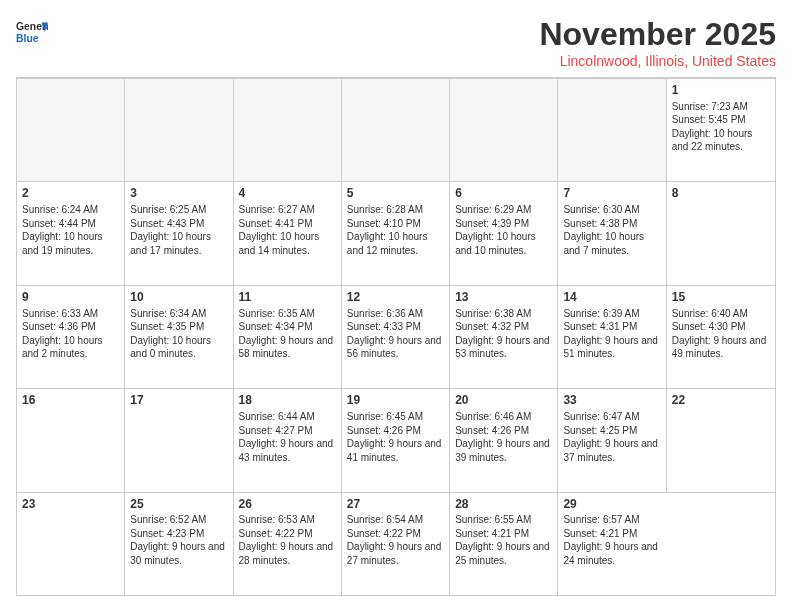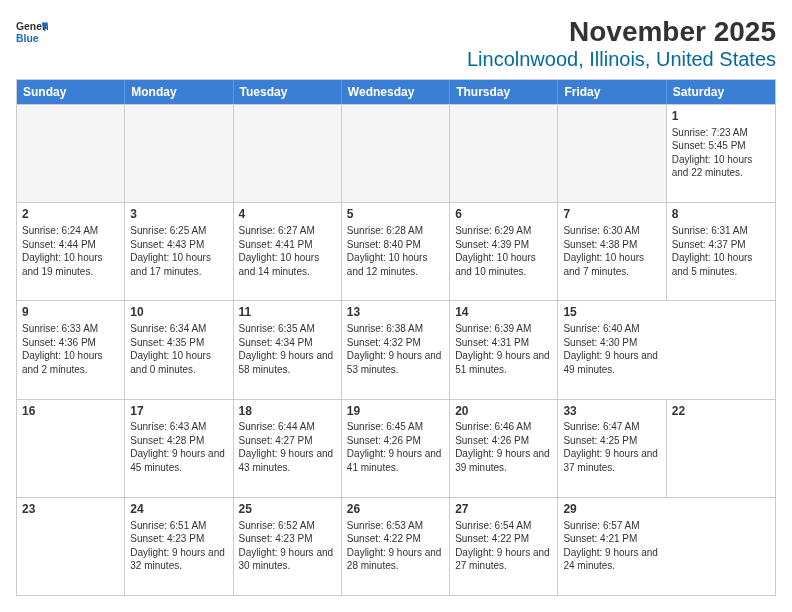--- a/index.html
+++ b/index.html
@@ -29,27 +29,27 @@
       gap: 4px;
     }
     .logo-icon {
       width: 32px;
       height: 32px;
     }
     .title-block {
       text-align: right;
     }
     .month-title {
-      font-size: 28px;
+      font-size: 32px;
       font-weight: bold;
       color: #333;
     }
     .location-title {
-      font-size: 20px;
-      color: #0369a1;
+      font-size: 14px;
+      color: #ef4444;
     }
     .calendar {
       flex: 1;
       border: 1px solid #ccc;
       display: flex;
       flex-direction: column;
     }
     .cal-header {
       display: grid;
       grid-template-columns: repeat(7, 1fr);
@@ -117,29 +117,20 @@
         <polygon points="32,8 40,8 36,20" fill="#1a6bbf"></polygon>
       </svg>
     </div>
     <div class="title-block">
       <div class="month-title">November 2025</div>
       <div class="location-title">Lincolnwood, Illinois, United States</div>
     </div>
   </div>
 
   <div class="calendar">
-    <div class="cal-header">
-    <div class="cal-header-cell">Sunday</div>
-        <div class="cal-header-cell">Monday</div>
-        <div class="cal-header-cell">Tuesday</div>
-        <div class="cal-header-cell">Wednesday</div>
-        <div class="cal-header-cell">Thursday</div>
-        <div class="cal-header-cell">Friday</div>
-        <div class="cal-header-cell">Saturday</div>
-      </div>
     <div class="cal-body">
     <div class="cal-row">
           <div class="cal-cell empty"></div>
           <div class="cal-cell empty"></div>
           <div class="cal-cell empty"></div>
           <div class="cal-cell empty"></div>
           <div class="cal-cell empty"></div>
           <div class="cal-cell empty"></div>
           <div class="cal-cell"><span class="day-num">1</span><span class="sun-info">Sunrise: 7:23 AM
 Sunset: 5:45 PM
@@ -149,84 +140,83 @@
           <div class="cal-cell"><span class="day-num">2</span><span class="sun-info">Sunrise: 6:24 AM
 Sunset: 4:44 PM
 Daylight: 10 hours and 19 minutes.</span></div>
           <div class="cal-cell"><span class="day-num">3</span><span class="sun-info">Sunrise: 6:25 AM
 Sunset: 4:43 PM
 Daylight: 10 hours and 17 minutes.</span></div>
           <div class="cal-cell"><span class="day-num">4</span><span class="sun-info">Sunrise: 6:27 AM
 Sunset: 4:41 PM
 Daylight: 10 hours and 14 minutes.</span></div>
           <div class="cal-cell"><span class="day-num">5</span><span class="sun-info">Sunrise: 6:28 AM
-Sunset: 8:40 PM
+Sunset: 4:10 PM
 Daylight: 10 hours and 12 minutes.</span></div>
           <div class="cal-cell"><span class="day-num">6</span><span class="sun-info">Sunrise: 6:29 AM
 Sunset: 4:39 PM
 Daylight: 10 hours and 10 minutes.</span></div>
           <div class="cal-cell"><span class="day-num">7</span><span class="sun-info">Sunrise: 6:30 AM
 Sunset: 4:38 PM
 Daylight: 10 hours and 7 minutes.</span></div>
-          <div class="cal-cell"><span class="day-num">8</span><span class="sun-info">Sunrise: 6:31 AM
-Sunset: 4:37 PM
-Daylight: 10 hours and 5 minutes.</span></div>
+          <div class="cal-cell"><span class="day-num">8</span></div>
         </div>
         <div class="cal-row">
           <div class="cal-cell"><span class="day-num">9</span><span class="sun-info">Sunrise: 6:33 AM
 Sunset: 4:36 PM
 Daylight: 10 hours and 2 minutes.</span></div>
           <div class="cal-cell"><span class="day-num">10</span><span class="sun-info">Sunrise: 6:34 AM
 Sunset: 4:35 PM
 Daylight: 10 hours and 0 minutes.</span></div>
           <div class="cal-cell"><span class="day-num">11</span><span class="sun-info">Sunrise: 6:35 AM
 Sunset: 4:34 PM
 Daylight: 9 hours and 58 minutes.</span></div>
+          <div class="cal-cell"><span class="day-num">12</span><span class="sun-info">Sunrise: 6:36 AM
+Sunset: 4:33 PM
+Daylight: 9 hours and 56 minutes.</span></div>
           <div class="cal-cell"><span class="day-num">13</span><span class="sun-info">Sunrise: 6:38 AM
 Sunset: 4:32 PM
 Daylight: 9 hours and 53 minutes.</span></div>
           <div class="cal-cell"><span class="day-num">14</span><span class="sun-info">Sunrise: 6:39 AM
 Sunset: 4:31 PM
 Daylight: 9 hours and 51 minutes.</span></div>
           <div class="cal-cell"><span class="day-num">15</span><span class="sun-info">Sunrise: 6:40 AM
 Sunset: 4:30 PM
 Daylight: 9 hours and 49 minutes.</span></div>
         </div>
         <div class="cal-row">
           <div class="cal-cell"><span class="day-num">16</span></div>
-          <div class="cal-cell"><span class="day-num">17</span><span class="sun-info">Sunrise: 6:43 AM
-Sunset: 4:28 PM
-Daylight: 9 hours and 45 minutes.</span></div>
+          <div class="cal-cell"><span class="day-num">17</span></div>
           <div class="cal-cell"><span class="day-num">18</span><span class="sun-info">Sunrise: 6:44 AM
 Sunset: 4:27 PM
 Daylight: 9 hours and 43 minutes.</span></div>
           <div class="cal-cell"><span class="day-num">19</span><span class="sun-info">Sunrise: 6:45 AM
 Sunset: 4:26 PM
 Daylight: 9 hours and 41 minutes.</span></div>
           <div class="cal-cell"><span class="day-num">20</span><span class="sun-info">Sunrise: 6:46 AM
 Sunset: 4:26 PM
 Daylight: 9 hours and 39 minutes.</span></div>
           <div class="cal-cell"><span class="day-num">33</span><span class="sun-info">Sunrise: 6:47 AM
 Sunset: 4:25 PM
 Daylight: 9 hours and 37 minutes.</span></div>
           <div class="cal-cell"><span class="day-num">22</span></div>
         </div>
         <div class="cal-row">
           <div class="cal-cell"><span class="day-num">23</span></div>
-          <div class="cal-cell"><span class="day-num">24</span><span class="sun-info">Sunrise: 6:51 AM
-Sunset: 4:23 PM
-Daylight: 9 hours and 32 minutes.</span></div>
           <div class="cal-cell"><span class="day-num">25</span><span class="sun-info">Sunrise: 6:52 AM
 Sunset: 4:23 PM
 Daylight: 9 hours and 30 minutes.</span></div>
           <div class="cal-cell"><span class="day-num">26</span><span class="sun-info">Sunrise: 6:53 AM
 Sunset: 4:22 PM
 Daylight: 9 hours and 28 minutes.</span></div>
           <div class="cal-cell"><span class="day-num">27</span><span class="sun-info">Sunrise: 6:54 AM
 Sunset: 4:22 PM
 Daylight: 9 hours and 27 minutes.</span></div>
+          <div class="cal-cell"><span class="day-num">28</span><span class="sun-info">Sunrise: 6:55 AM
+Sunset: 4:21 PM
+Daylight: 9 hours and 25 minutes.</span></div>
           <div class="cal-cell"><span class="day-num">29</span><span class="sun-info">Sunrise: 6:57 AM
 Sunset: 4:21 PM
 Daylight: 9 hours and 24 minutes.</span></div>
         </div>
       </div>
   </div>
 </div>
 
 </body></html>

